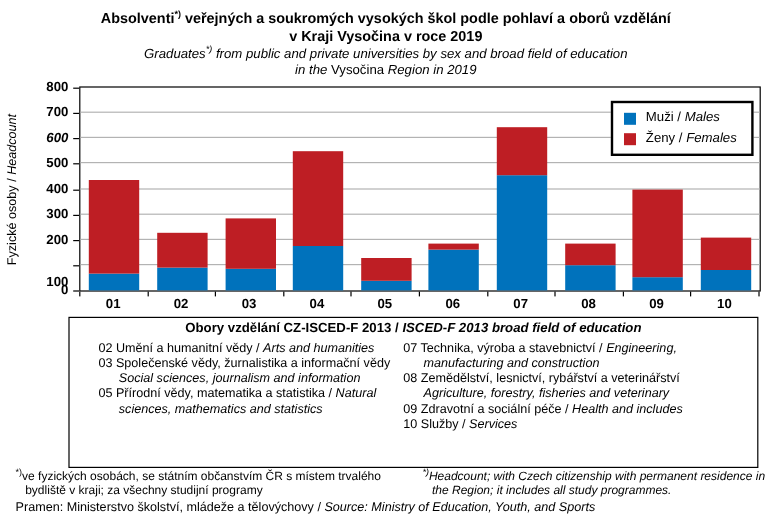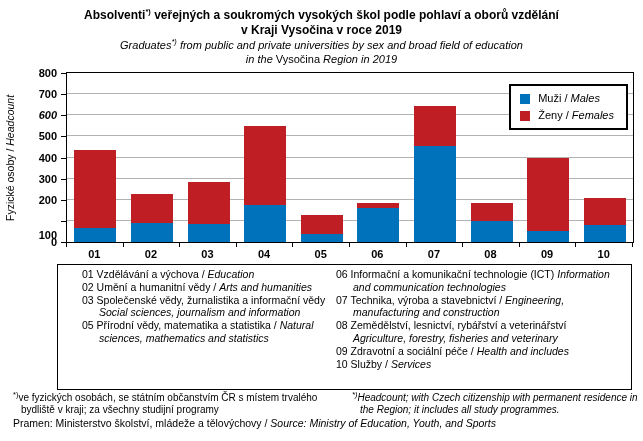--- a/index.html
+++ b/index.html
@@ -140,29 +140,28 @@
       <div class="xlabel" style="left: 169.8px; width: 56.6px;">04</div>
       <div class="xlabel" style="left: 226.4px; width: 56.6px;">05</div>
       <div class="xlabel" style="left: 283px; width: 56.6px;">06</div>
       <div class="xlabel" style="left: 339.6px; width: 56.6px;">07</div>
       <div class="xlabel" style="left: 396.2px; width: 56.6px;">08</div>
       <div class="xlabel" style="left: 452.8px; width: 56.6px;">09</div>
       <div class="xlabel" style="left: 509.4px; width: 56.6px;">10</div>
     </div>
 
   <div class="isced">
+    <div class="isced-header"><span>Obory vzdělání CZ-ISCED-F 2013 / </span><span class="it">ISCED-F 2013 broad field of education</span></div>
     <div class="isced-cols">
       <div class="col-left">
-        <div class="item"><span>01 </span><span>Vzdělávání a výchova</span><span> / </span><span class="it">Education</span></div>
         <div class="item"><span>02 </span><span>Umění a humanitní vědy</span><span> / </span><span class="it">Arts and humanities</span></div>
         <div class="item"><span>03 </span><span>Společenské vědy, žurnalistika a informační vědy</span><span> </span><span class="it">Social sciences, journalism and information</span></div>
         <div class="item"><span>05 </span><span>Přírodní vědy, matematika a statistika</span><span> / </span><span class="it">Natural sciences, mathematics and statistics</span></div>
       </div>
       <div class="col-right">
-        <div class="item"><span>06 </span><span>Informační a komunikační technologie (ICT)</span><span> </span><span class="it">Information and communication technologies</span></div>
         <div class="item"><span>07 </span><span>Technika, výroba a stavebnictví</span><span> / </span><span class="it">Engineering, manufacturing and construction</span></div>
         <div class="item"><span>08 </span><span>Zemědělství, lesnictví, rybářství a veterinářství</span><span> </span><span class="it">Agriculture, forestry, fisheries and veterinary</span></div>
         <div class="item"><span>09 </span><span>Zdravotní a sociální péče</span><span> / </span><span class="it">Health and includes</span></div>
         <div class="item"><span>10 </span><span>Služby</span><span> / </span><span class="it">Services</span></div>
       </div>
     </div>
   </div>
 
   <div class="fn-left"><sup class="fn">*)</sup><span>ve fyzických osobách, se státním občanstvím ČR s místem trvalého bydliště v kraji; za všechny studijní programy</span></div>
   <div class="fn-right"><sup class="fn">*)</sup><span>Headcount; with Czech citizenship with permanent residence in the Region; it includes all study programmes.</span></div>

